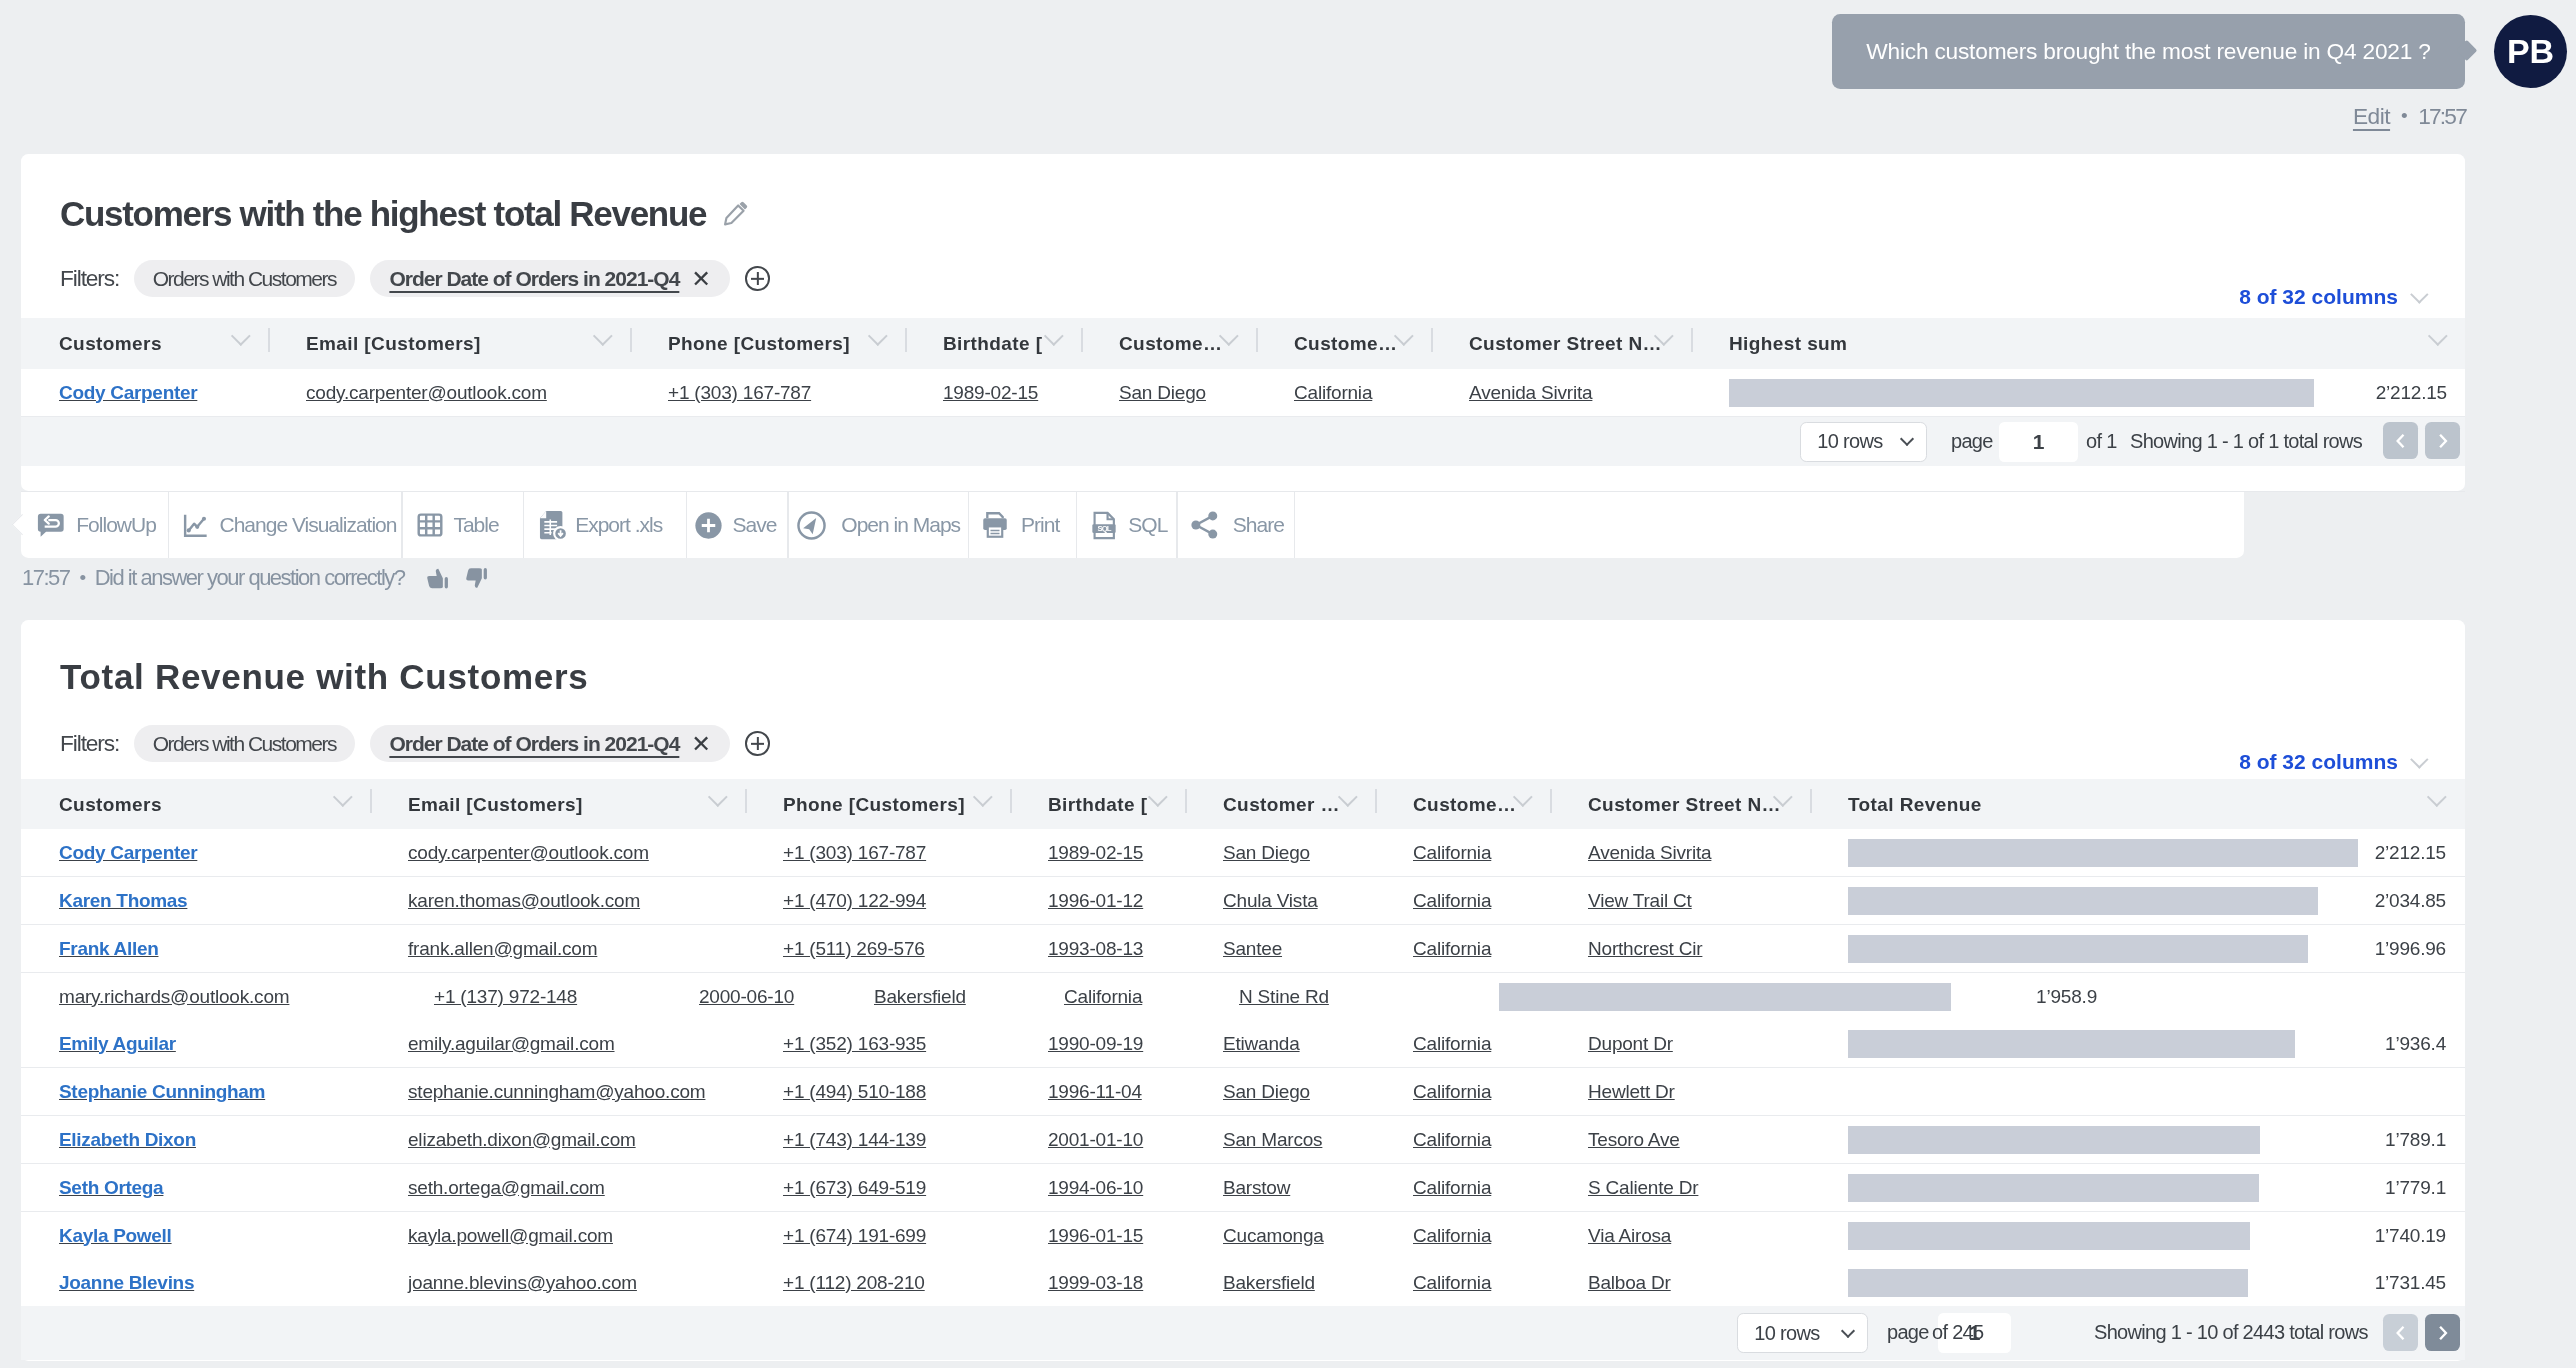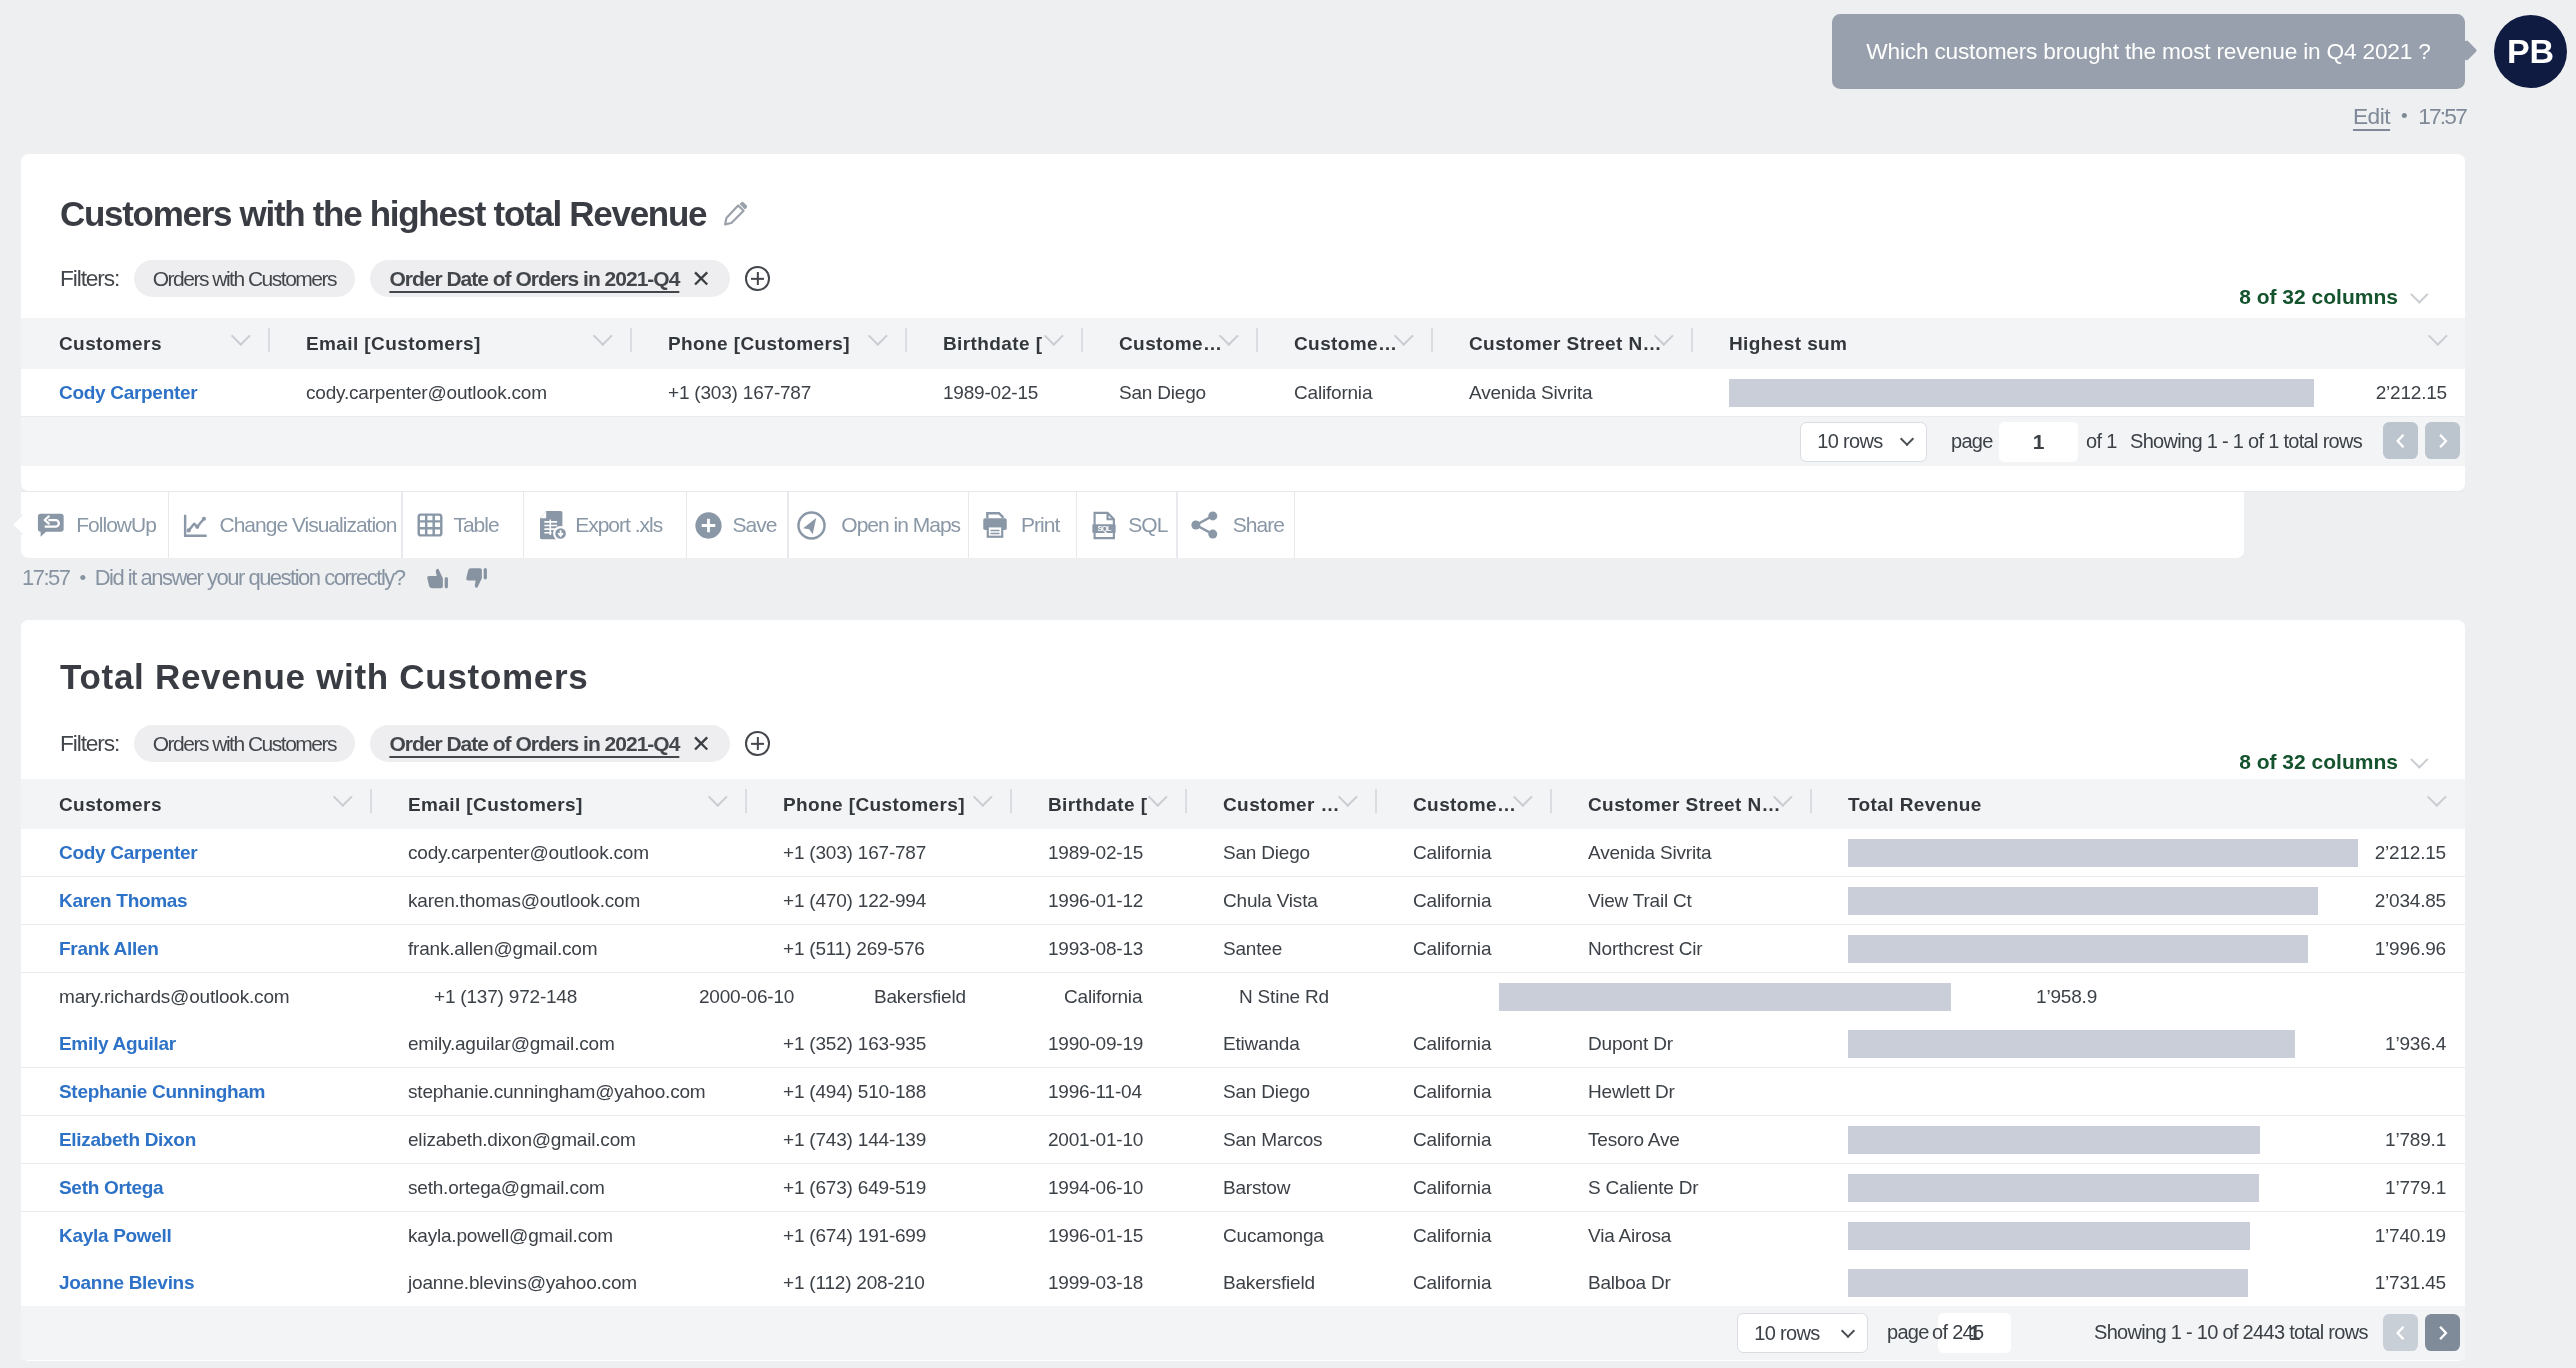--- a/index.html
+++ b/index.html
@@ -23,23 +23,23 @@
   .filtrow { position:absolute; left:39px; display:flex; align-items:center; height:37px; }
   .filtlab { font-size:22.7px; letter-spacing:-1.1px; color:#43474c; margin-right:14.5px; }
   .pill { background:#eeeef0; border-radius:19px; height:37px; display:flex; align-items:center;
           padding:0 19px; font-size:21px; color:#43474c; margin-right:15.4px; letter-spacing:-1.5px;}
   .pill b { text-decoration:underline; text-underline-offset:5.4px; letter-spacing:-1px; }
   .pill .x { margin-left:11.8px; font-size:23.6px; color:#3a3e43; font-weight:normal; letter-spacing:0;}
   .pluscirc { width:24.5px; height:24.5px; border:2.3px solid #43474c; border-radius:50%; position:relative; flex:none;}
   .pluscirc:before, .pluscirc:after { content:''; position:absolute; background:#43474c; }
   .pluscirc:before { left:50%; top:3.6px; bottom:3.6px; width:2.3px; transform:translateX(-50%);}
   .pluscirc:after { top:50%; left:3.6px; right:3.6px; height:2.3px; transform:translateY(-50%);}
-  .colsdd { position:absolute; right:39px; display:flex; align-items:center; font-size:21px; letter-spacing:0px; font-weight:bold; color:#14532d; }
+  .colsdd { position:absolute; right:39px; display:flex; align-items:center; font-size:21px; letter-spacing:0px; font-weight:bold; color:#1d4ed8; }
   .thead { position:absolute; left:0; width:2444px; height:45px; background:#f2f4f6; display:flex; }
-  .trow  { position:absolute; left:0; width:2444px; display:flex; border-bottom:1.4px solid #e9ebee; background:#fff;}
+  .trow  { position:absolute; left:0; width:2444px; display:flex; border-bottom:1.4px solid #e9ebee; background:#fff;text-decoration:underline;}
   .cell { position:relative; height:100%; display:flex; align-items:center; padding-left:38px; overflow:hidden; white-space:nowrap; flex:none;}
   .thead .cell { font-weight:bold; font-size:19px; color:#33373c; letter-spacing:0.4px;}
   .trow .cell { font-size:19px; letter-spacing:-0.2px; color:#3c4147;}
   .thead .cell:not(:first-child):before { content:''; position:absolute; left:0; top:10px; height:23.6px; width:1.8px; background:#d9dce1; }
   .chev { width:13.6px; height:13.6px; border-right:2.3px solid #c9cdd2; border-bottom:2.3px solid #c9cdd2;
           transform:rotate(45deg); display:inline-block; flex:none; margin-top:-7.3px;}
   .hchev { position:absolute; right:20px; top:18px; }
   .name { color:#2d72c7; font-weight:bold; letter-spacing:-0.3px; }
   .bar { height:28px; background:#c9ced8; flex:none; }
   .val { position:absolute; right:18px; }

